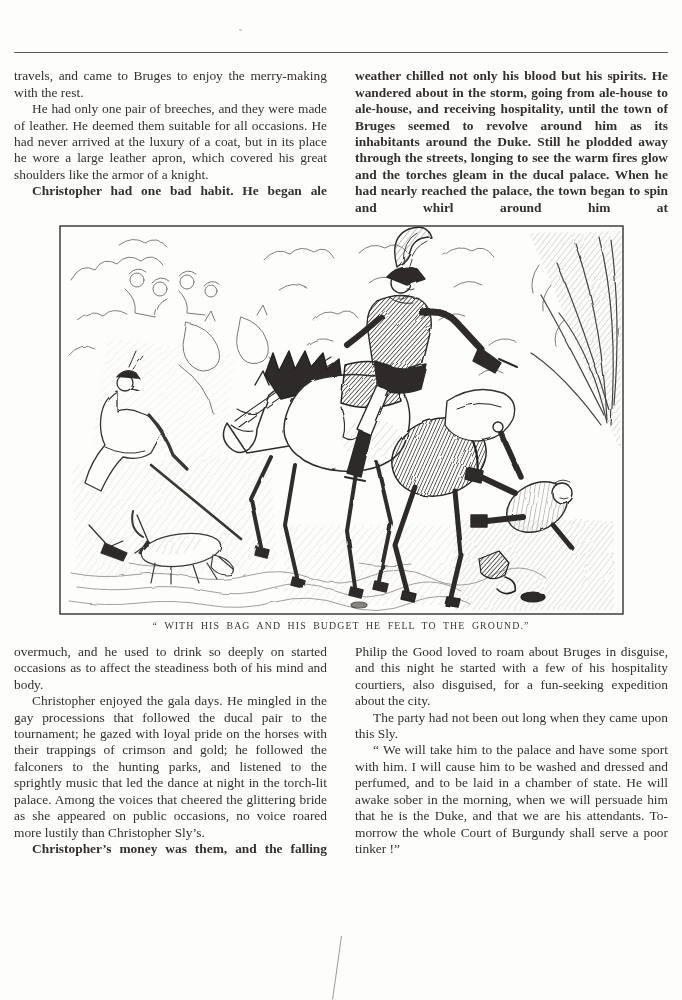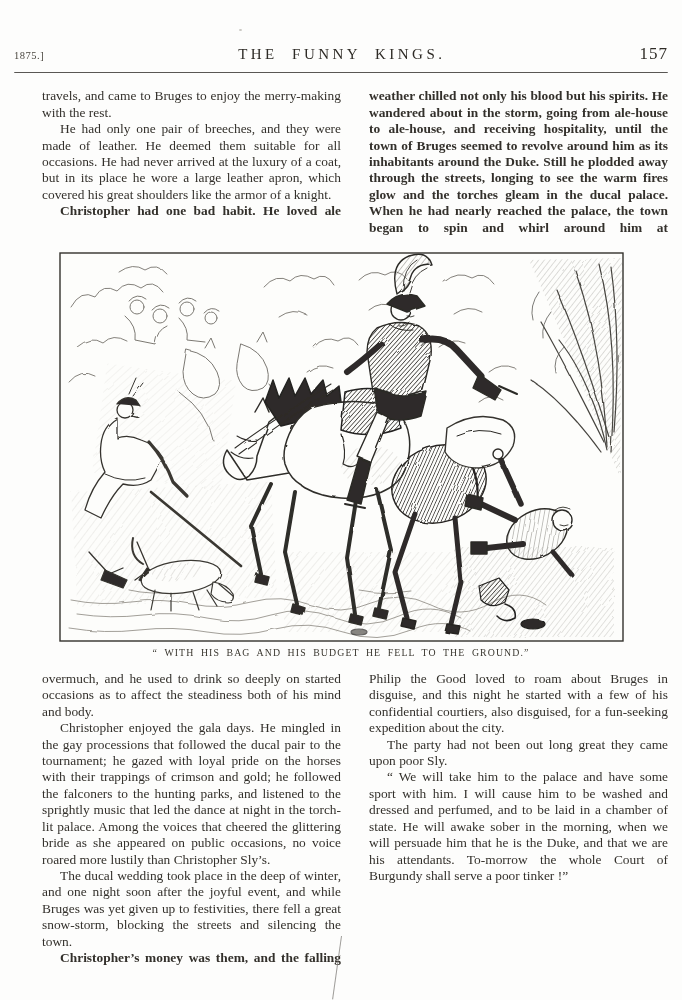--- a/index.html
+++ b/index.html
@@ -13,57 +13,52 @@
     box-sizing:border-box;
     padding:44px 14px 0 14px;
   }
   
   .hdr{display:flex;align-items:baseline;justify-content:space-between;height:20px;}
   .hdr-date{font-size:10.5px;color:#4a463f;letter-spacing:.5px;}
   .hdr-title{font-size:15px;font-weight:normal;letter-spacing:3.5px;word-spacing:7px;margin:0;color:#2e2b26;}
   .hdr-page{font-size:17px;color:#2e2b26;letter-spacing:1px;}
   .hdr-rule{height:1.4px;background:#3c3a36;margin-top:8px;border-radius:2px/1px;opacity:.85;}
   
-  .cols{display:flex;gap:28px;margin-top:15px;margin-left:28px;}
+  .cols{display:flex;gap:28px;margin-top:15px;}
   .col{width:321px;font-size:13.4px;line-height:16.4px;text-align:justify;}
   .col p{margin:0;}
   .col p + p{text-indent:1.35em;}
   .col p.cont{text-align-last:justify;font-weight:bold;}
   
-  figure.engraving{margin:16px auto 0 auto;width:565px;}
+  figure.engraving{margin:9px auto 0 auto;width:565px;}
   figure.engraving svg{display:block;}
   .figcap{
     text-align:center;font-size:9.8px;letter-spacing:1.1px;word-spacing:3px;
     color:#3a372f;margin-top:5px;
   }
   .cols.bottom{margin-top:13px;}
   
   .scan-line{
     position:absolute;left:341px;top:936px;width:1px;height:64px;
     background:#7d7b77;transform:rotate(8deg);transform-origin:top center;opacity:.75;
   }
   .speck1{position:absolute;left:239px;top:29px;width:3px;height:2px;background:#c9c7c2;border-radius:50%;}
 </style>
 </head>
 <body>
 
 <div class="page">
 
-  <header class="hdr">
-    <span class="hdr-date">1875.]</span>
-    <h1 class="hdr-title">THE FUNNY KINGS.</h1>
-    <span class="hdr-page">157</span>
-  </header>
   <div class="hdr-rule"></div>
 
   <section class="cols top">
     <div class="col">
       <p>travels, and came to Bruges to enjoy the merry-making with the rest.</p>
       <p>He had only one pair of breeches, and they were made of leather.  He deemed them suitable for all occasions.  He had never arrived at the luxury of a coat, but in its place he wore a large leather apron, which covered his great shoulders like the armor of a knight.</p>
-      <p class="cont">Christopher had one bad habit.  He loved ale</p>
+      <p class="cont">Christopher had one bad habit.  He began ale</p>
     </div>
     <div class="col">
       <p class="cont">weather chilled not only his blood but his spirits. He wandered about in the storm, going from ale-house to ale-house, and receiving hospitality, until the town of Bruges seemed to revolve around him as its inhabitants around the Duke.  Still he plodded away through the streets, longing to see the warm fires glow and the torches gleam in the ducal palace.  When he had nearly reached the palace, the town began to spin and whirl around him at</p>
     </div>
   </section>
 
   <figure class="engraving">
     <svg width="565" height="390" viewBox="0 0 565 390">
       <defs>
         <pattern id="hatchL" width="6" height="6" patternUnits="userSpaceOnUse" patternTransform="rotate(40)">
@@ -244,25 +239,24 @@
 
       <rect x="1" y="1" width="563" height="388" fill="none" stroke="#33312d" stroke-width="1.4"></rect>
     </svg>
     <figcaption class="figcap">“ WITH HIS BAG AND HIS BUDGET HE FELL TO THE GROUND.”</figcaption>
   </figure>
 
   <section class="cols bottom">
     <div class="col">
       <p>overmuch, and he used to drink so deeply on started occasions as to affect the steadiness both of his mind and body.</p>
       <p>Christopher enjoyed the gala days.  He mingled in the gay processions that followed the ducal pair to the tournament; he gazed with loyal pride on the horses with their trappings of crimson and gold; he followed the falconers to the hunting parks, and listened to the sprightly music that led the dance at night in the torch-lit palace.  Among the voices that cheered the glittering bride as she appeared on public occasions, no voice roared more lustily than Christopher Sly’s.</p>
-      <p>The ducal wedding took place in the deep of winter, and one night soon after the joyful event, and while Bruges was yet given up to festivities, there fell a great snow-storm, blocking the streets and silencing the town.</p>
       <p class="cont">Christopher’s money was them, and the falling</p>
     </div>
     <div class="col">
-      <p>Philip the Good loved to roam about Bruges in disguise, and this night he started with a few of his confidential courtiers, also disguised, for a fun-seeking expedition about the city.</p>
-      <p>The party had not been out long great they came upon poor Sly.</p>
+      <p>Philip the Good loved to roam about Bruges in disguise, and this night he started with a few of his hospitality courtiers, also disguised, for a fun-seeking expedition about the city.</p>
+      <p>The party had not been out long when they came upon this Sly.</p>
       <p>“ We will take him to the palace and have some sport with him.  I will cause him to be washed and dressed and perfumed, and to be laid in a chamber of state.  He will awake sober in the morning, when we will persuade him that he is the Duke, and that we are his attendants.  To-morrow the whole Court of Burgundy shall serve a poor tinker !”</p>
     </div>
   </section>
 
   <div class="scan-line"></div>
   <div class="speck1"></div>
 </div>
 
 </body></html>

